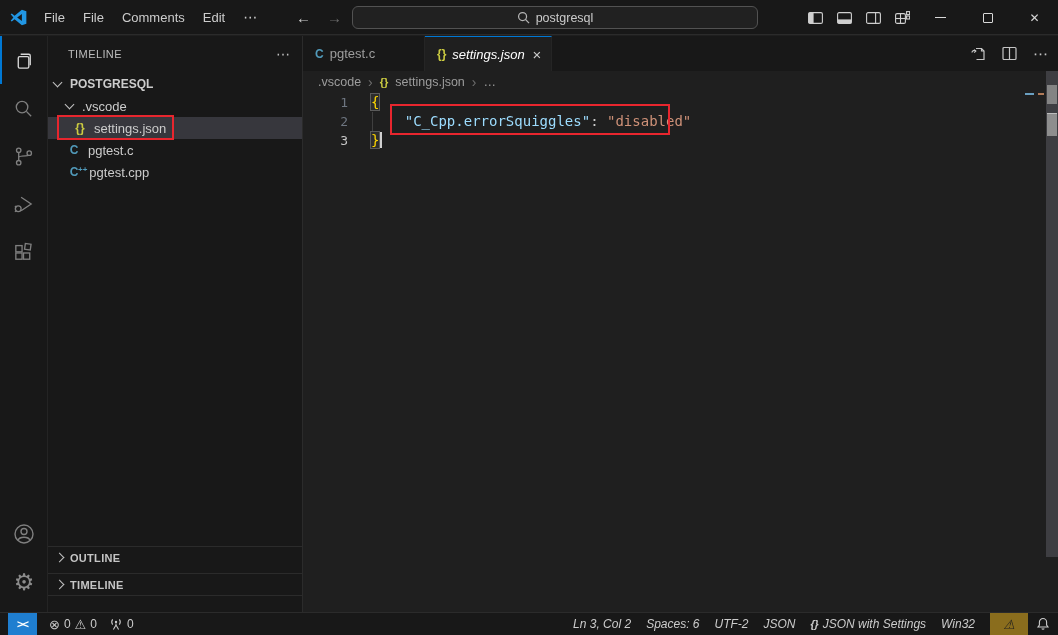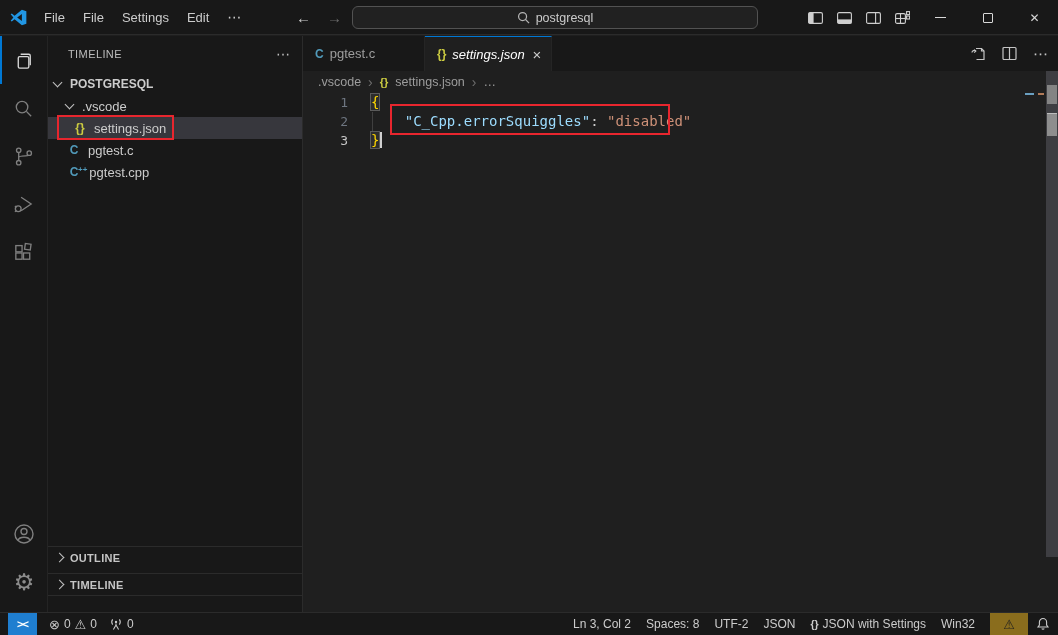--- a/index.html
+++ b/index.html
@@ -109,40 +109,40 @@
   
   .statusbar {
     position:absolute; left:0; right:0; bottom:0; height:23px;
     background:#181818; border-top:1px solid #2b2b2b;
     display:flex; align-items:center; font-size:12px; color:#cccccc;
   }
   .remote { margin-left:8px; width:29px; height:23px; background:#1f7ed0; color:#ffffff;
     display:flex; align-items:center; justify-content:center; font-size:11px; font-weight:bold; letter-spacing:-1px; }
   .st-item { display:flex; align-items:center; gap:4px; margin-left:12px; }
   .st-icon { font-size:13px; }
-  .st-right { margin-left:auto; display:flex; height:23px; }
+  .st-right { margin-left:auto; display:flex; height:23px;font-style:italic; }
   .st-right .st-item { margin-left:0; margin-right:15px; }
   .lang-icon { font-weight:bold; font-size:10.5px; }
   .warn-badge { width:38px; height:23px; background:#8a6d1d; color:#1f1f1f; display:flex; align-items:center; justify-content:center; font-size:13px; }
   .bell-wrap { width:30px; height:23px; display:flex; align-items:center; justify-content:center; color:#cccccc; }
 </style>
 </head>
 <body>
 
 <div class="titlebar">
   <div class="tb-left">
     <span class="logo">
       <svg width="17" height="17" viewBox="0 0 16 16">
         <polygon points="11.2,0.6 15.4,2.2 15.4,13.8 11.2,15.4 4.3,9.6 1.7,11.7 0.6,11 3.2,8 0.6,5 1.7,4.3 4.3,6.4" fill="#2196e3"></polygon>
         <polygon points="11.2,4.6 11.2,11.4 6.7,8" fill="#181818"></polygon>
       </svg>
     </span>
     <span class="menu-item">File</span>
     <span class="menu-item">File</span>
-    <span class="menu-item">Settings</span>
+    <span class="menu-item">Comments</span>
     <span class="menu-item">Edit</span>
     <span class="menu-overflow">⋯</span>
   </div>
 
   <div class="tb-nav">
     <span class="nav-back">←</span>
     <span class="nav-fwd">→</span>
   </div>
 
   <div class="searchbox">
@@ -368,21 +368,21 @@
         <circle cx="7" cy="5" r="1.2" fill="#cccccc" stroke="none"></circle>
         <path d="M3.6 7.6 a4.6 4.6 0 0 1 0-5.2 M10.4 2.4 a4.6 4.6 0 0 1 0 5.2"></path>
         <path d="M7 6.5 L7 8 M4.4 12.5 L7 8 L9.6 12.5"></path>
       </svg>
     </span>
     <span>0</span>
   </div>
 
   <div class="st-right">
     <span class="st-item">Ln 3, Col 2</span>
-    <span class="st-item">Spaces: 8</span>
+    <span class="st-item">Spaces: 6</span>
     <span class="st-item">UTF-2</span>
     <span class="st-item">JSON</span>
     <span class="st-item">
       <span class="lang-icon">{}</span>
       <span>JSON with Settings</span>
     </span>
     <span class="st-item">Win32</span>
     <span class="warn-badge">⚠</span>
     <span class="bell-wrap">
       <svg width="14" height="14" viewBox="0 0 14 14" fill="none" stroke="#cccccc" stroke-width="1.1">

